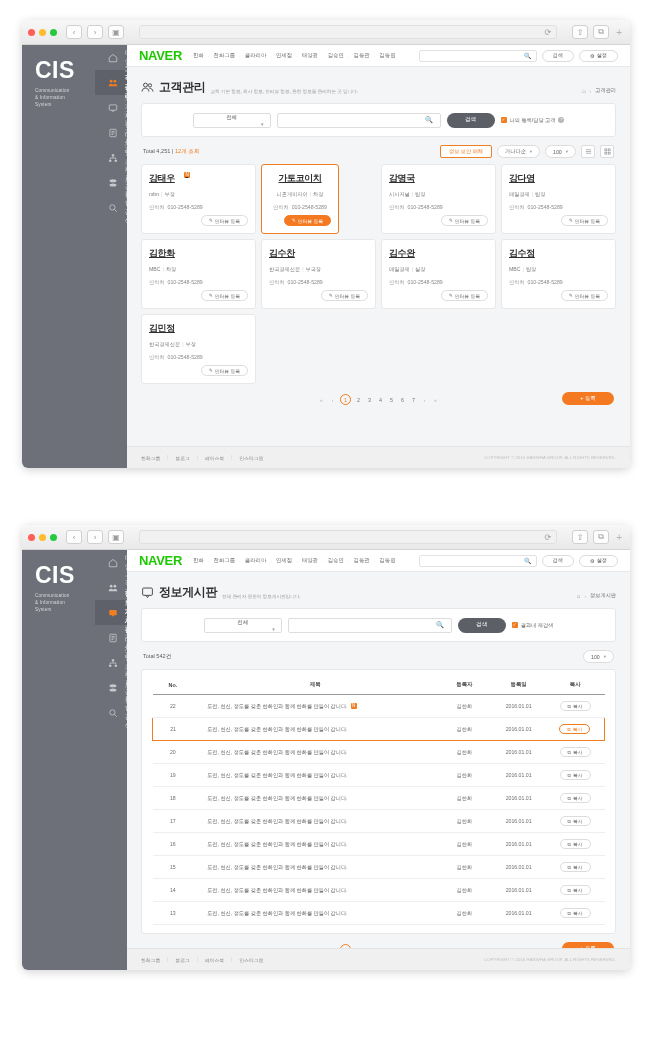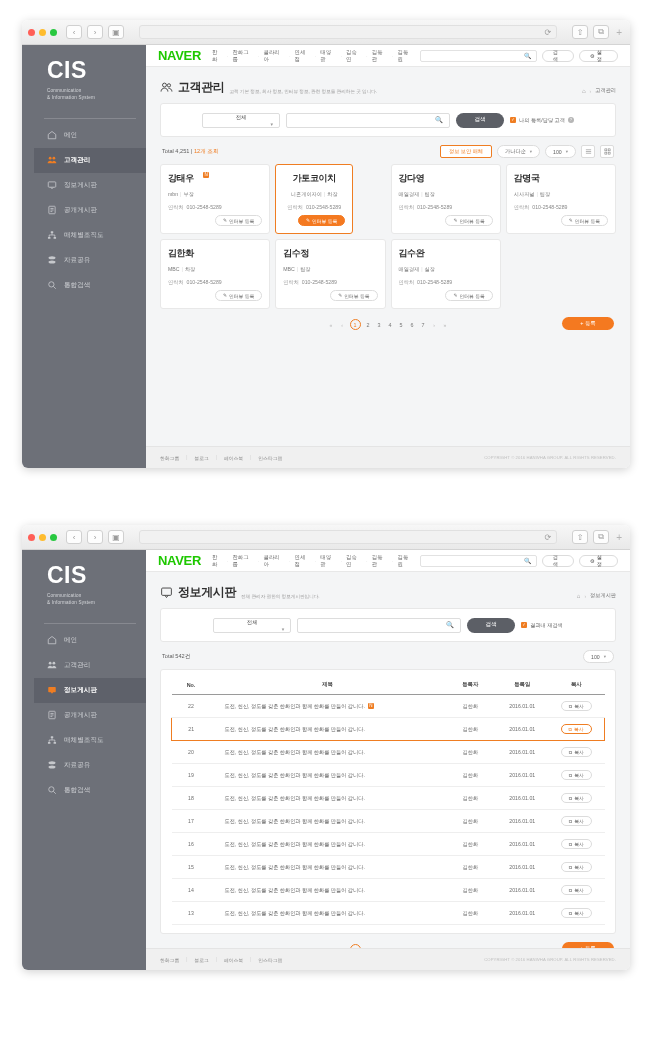--- a/index.html
+++ b/index.html
@@ -51,22 +51,22 @@
     padding-right: 5px;
   }
   .urlbar .rl { font-size: 8px; color: #9e9e9e; }
   .plus { color: #b5b5b5; font-size: 10px; padding: 0 2px; }
 
   
   .app { display: flex; height: calc(100% - 25px); }
 
   
   .sidebar {
-    width: 124px; background: #6d7078; flex-shrink: 0;
-    display: flex; flex-direction: column; padding-left: 12px;
+    width: 105px; background: #6d7078; flex-shrink: 0;
+    display: flex; flex-direction: row;
   }
   .logo { padding: 14px 0 10px 13px; }
   .logo .cis {
     font-size: 23px; font-weight: bold; color: #fff;
     letter-spacing: .5px; line-height: 1;
   }
   .logo .sub {
     margin-top: 6px; font-size: 4.6px; color: #d6d8db;
     line-height: 1.5; letter-spacing: .2px;
   }
@@ -173,21 +173,21 @@
   }
   .viewbtn svg { width: 7px; height: 7px; stroke: #777; stroke-width: 1.2; fill: none; }
 
   
   .cards { display: grid; grid-template-columns: repeat(4, 1fr); gap: 5px; }
   .card {
     background: #fff; border: 1px solid #e8e8e8; border-radius: 3px;
     height: 70px; padding: 7px 7px 0; position: relative;
   }
   .card.sel { border: 1px solid #ef7d22; }
-  .c-name { font-size: 9px; font-weight: bold; color: #2f2f2f; letter-spacing: -.4px; display: flex; align-items: flex-start; gap: 9px; }
+  .c-name { font-size: 9px; font-weight: bold; color: #2f2f2f; letter-spacing: -.4px; display: flex; align-items: flex-start; gap: 9px; text-decoration: underline; }
   .nbadge {
     width: 6px; height: 6px; background: #ef7d22; color: #fff;
     font-size: 4.5px; line-height: 6px; text-align: center; border-radius: 1px;
     font-weight: normal;
   }
   .c-org { margin-top: 6px; font-size: 5.2px; color: #7a7a7a; }
   .c-org .bar { color: #d5d5d5; margin: 0 2px; }
   .c-tel { margin-top: 6px; font-size: 5.2px; color: #8a8a8a; }
   .c-tel .lab { color: #9c9c9c; margin-right: 3px; }
   .c-btn {
@@ -467,67 +467,89 @@
                 </div>
               <div class="c-org"><span>니혼게이자이</span><span class="bar">|</span><span>차장</span></div>
               <div class="c-tel"><span class="lab">연락처</span><span>010-2548-5289</span></div>
               <div class="c-btn on">
                   <span>✎</span>
                   <span>인터뷰 등록</span>
                 </div>
             </div>
             <div class="card">
               <div class="c-name">
+                  <span>감명국</span>
+                </div>
+              <div class="c-org"><span>시사저널</span><span class="bar">|</span><span>팀장</span></div>
+              <div class="c-tel"><span class="lab">연락처</span><span>010-2548-5289</span></div>
+              <div class="c-btn">
+                  <span>✎</span>
+                  <span>인터뷰 등록</span>
+                </div>
+            </div>
+            <div class="card">
+              <div class="c-name">
                   <span>강다영</span>
                 </div>
               <div class="c-org"><span>매일경제</span><span class="bar">|</span><span>팀장</span></div>
               <div class="c-tel"><span class="lab">연락처</span><span>010-2548-5289</span></div>
               <div class="c-btn">
                   <span>✎</span>
                   <span>인터뷰 등록</span>
                 </div>
             </div>
             <div class="card">
               <div class="c-name">
-                  <span>감명국</span>
-                </div>
-              <div class="c-org"><span>시사저널</span><span class="bar">|</span><span>팀장</span></div>
-              <div class="c-tel"><span class="lab">연락처</span><span>010-2548-5289</span></div>
-              <div class="c-btn">
-                  <span>✎</span>
-                  <span>인터뷰 등록</span>
-                </div>
-            </div>
-            <div class="card">
-              <div class="c-name">
                   <span>김한화</span>
                 </div>
               <div class="c-org"><span>MBC</span><span class="bar">|</span><span>차장</span></div>
               <div class="c-tel"><span class="lab">연락처</span><span>010-2548-5289</span></div>
               <div class="c-btn">
                   <span>✎</span>
                   <span>인터뷰 등록</span>
                 </div>
             </div>
             <div class="card">
               <div class="c-name">
+                  <span>김수찬</span>
+                </div>
+              <div class="c-org"><span>한국경제신문</span><span class="bar">|</span><span>부국장</span></div>
+              <div class="c-tel"><span class="lab">연락처</span><span>010-2548-5289</span></div>
+              <div class="c-btn">
+                  <span>✎</span>
+                  <span>인터뷰 등록</span>
+                </div>
+            </div>
+            <div class="card">
+              <div class="c-name">
+                  <span>김수완</span>
+                </div>
+              <div class="c-org"><span>매일경제</span><span class="bar">|</span><span>실장</span></div>
+              <div class="c-tel"><span class="lab">연락처</span><span>010-2548-5289</span></div>
+              <div class="c-btn">
+                  <span>✎</span>
+                  <span>인터뷰 등록</span>
+                </div>
+            </div>
+            <div class="card">
+              <div class="c-name">
                   <span>김수정</span>
                 </div>
               <div class="c-org"><span>MBC</span><span class="bar">|</span><span>팀장</span></div>
               <div class="c-tel"><span class="lab">연락처</span><span>010-2548-5289</span></div>
               <div class="c-btn">
                   <span>✎</span>
                   <span>인터뷰 등록</span>
                 </div>
             </div>
             <div class="card">
               <div class="c-name">
-                  <span>김수완</span>
-                </div>
-              <div class="c-org"><span>매일경제</span><span class="bar">|</span><span>실장</span></div>
+                  <span>김민정</span>
+                </div>
+              <div class="c-org"><span>한국경제신문</span><span class="bar">|</span><span>부장</span></div>
               <div class="c-tel"><span class="lab">연락처</span><span>010-2548-5289</span></div>
               <div class="c-btn">
                   <span>✎</span>
                   <span>인터뷰 등록</span>
                 </div>
             </div>
           </div>
 
           <div class="pager">
             <div class="pages">

